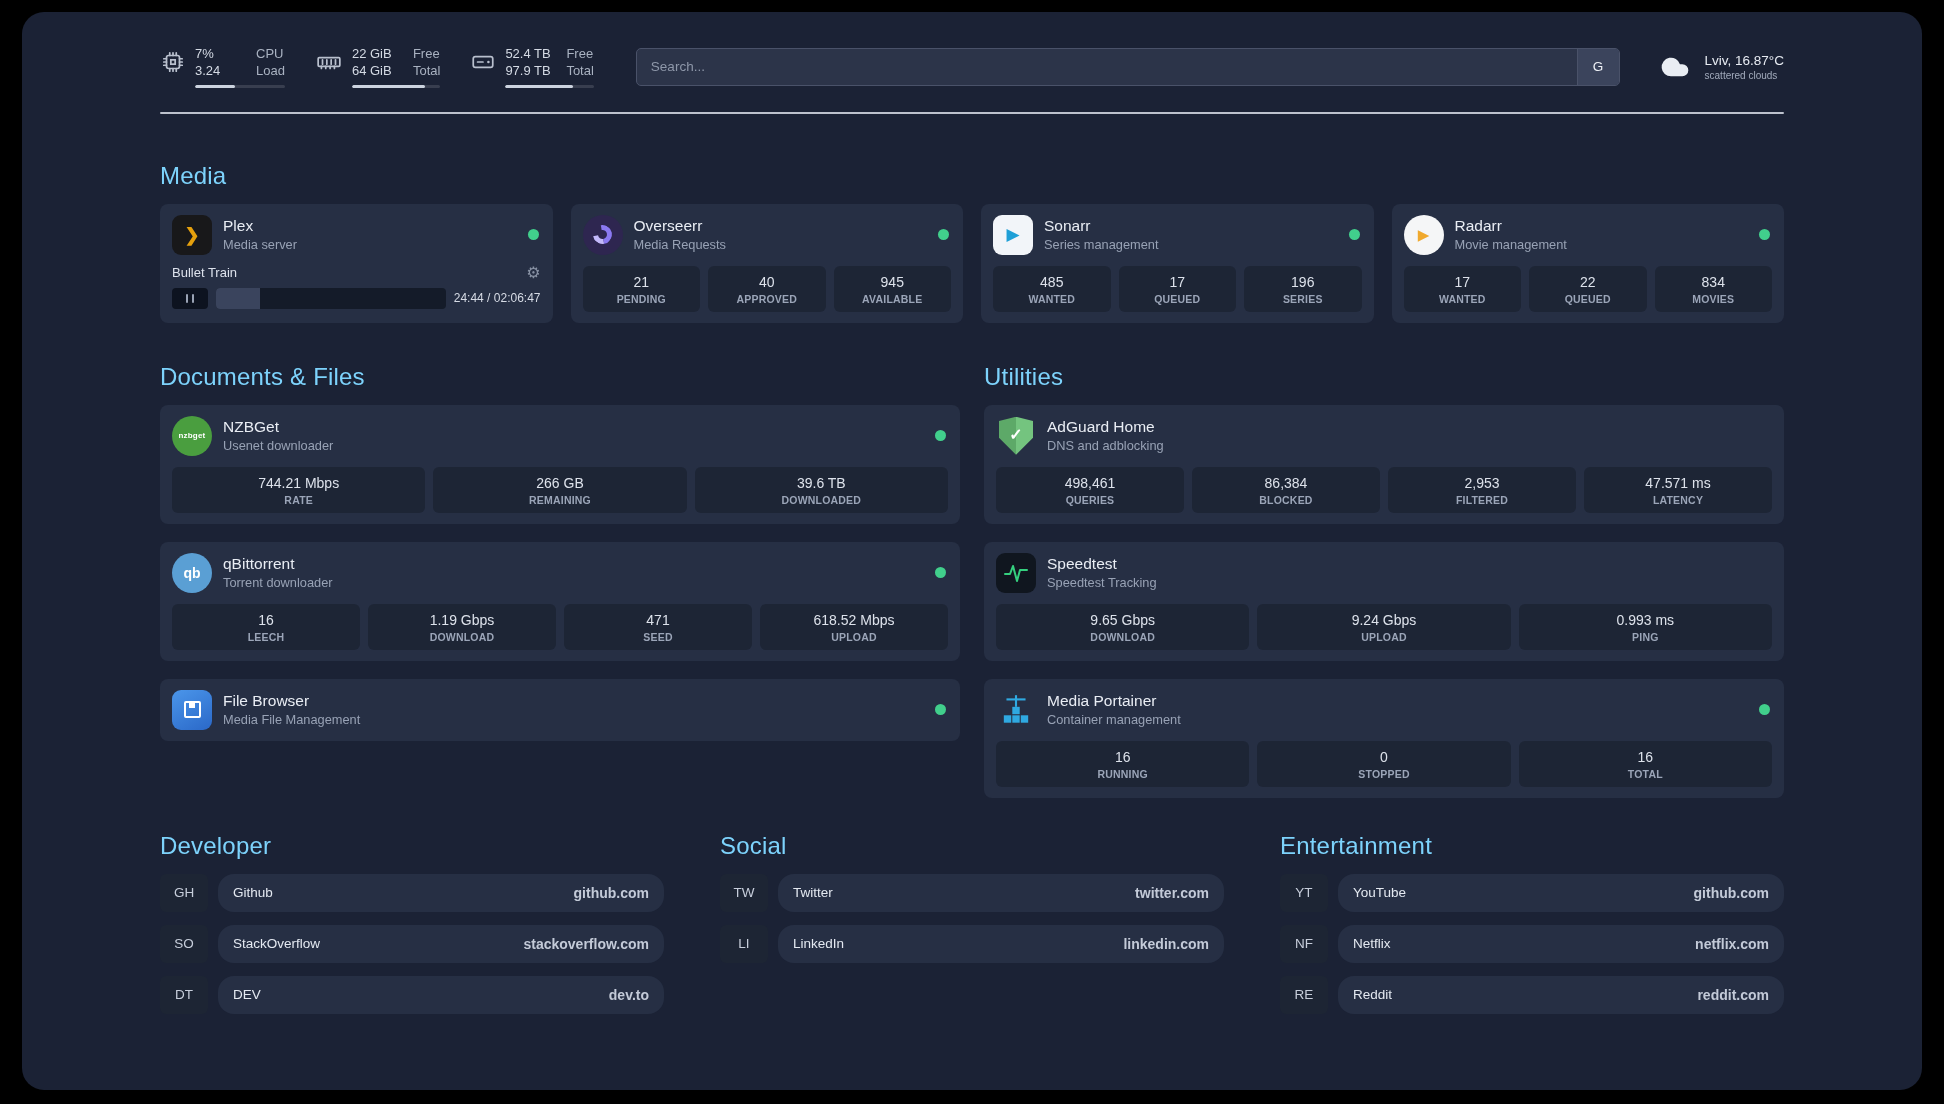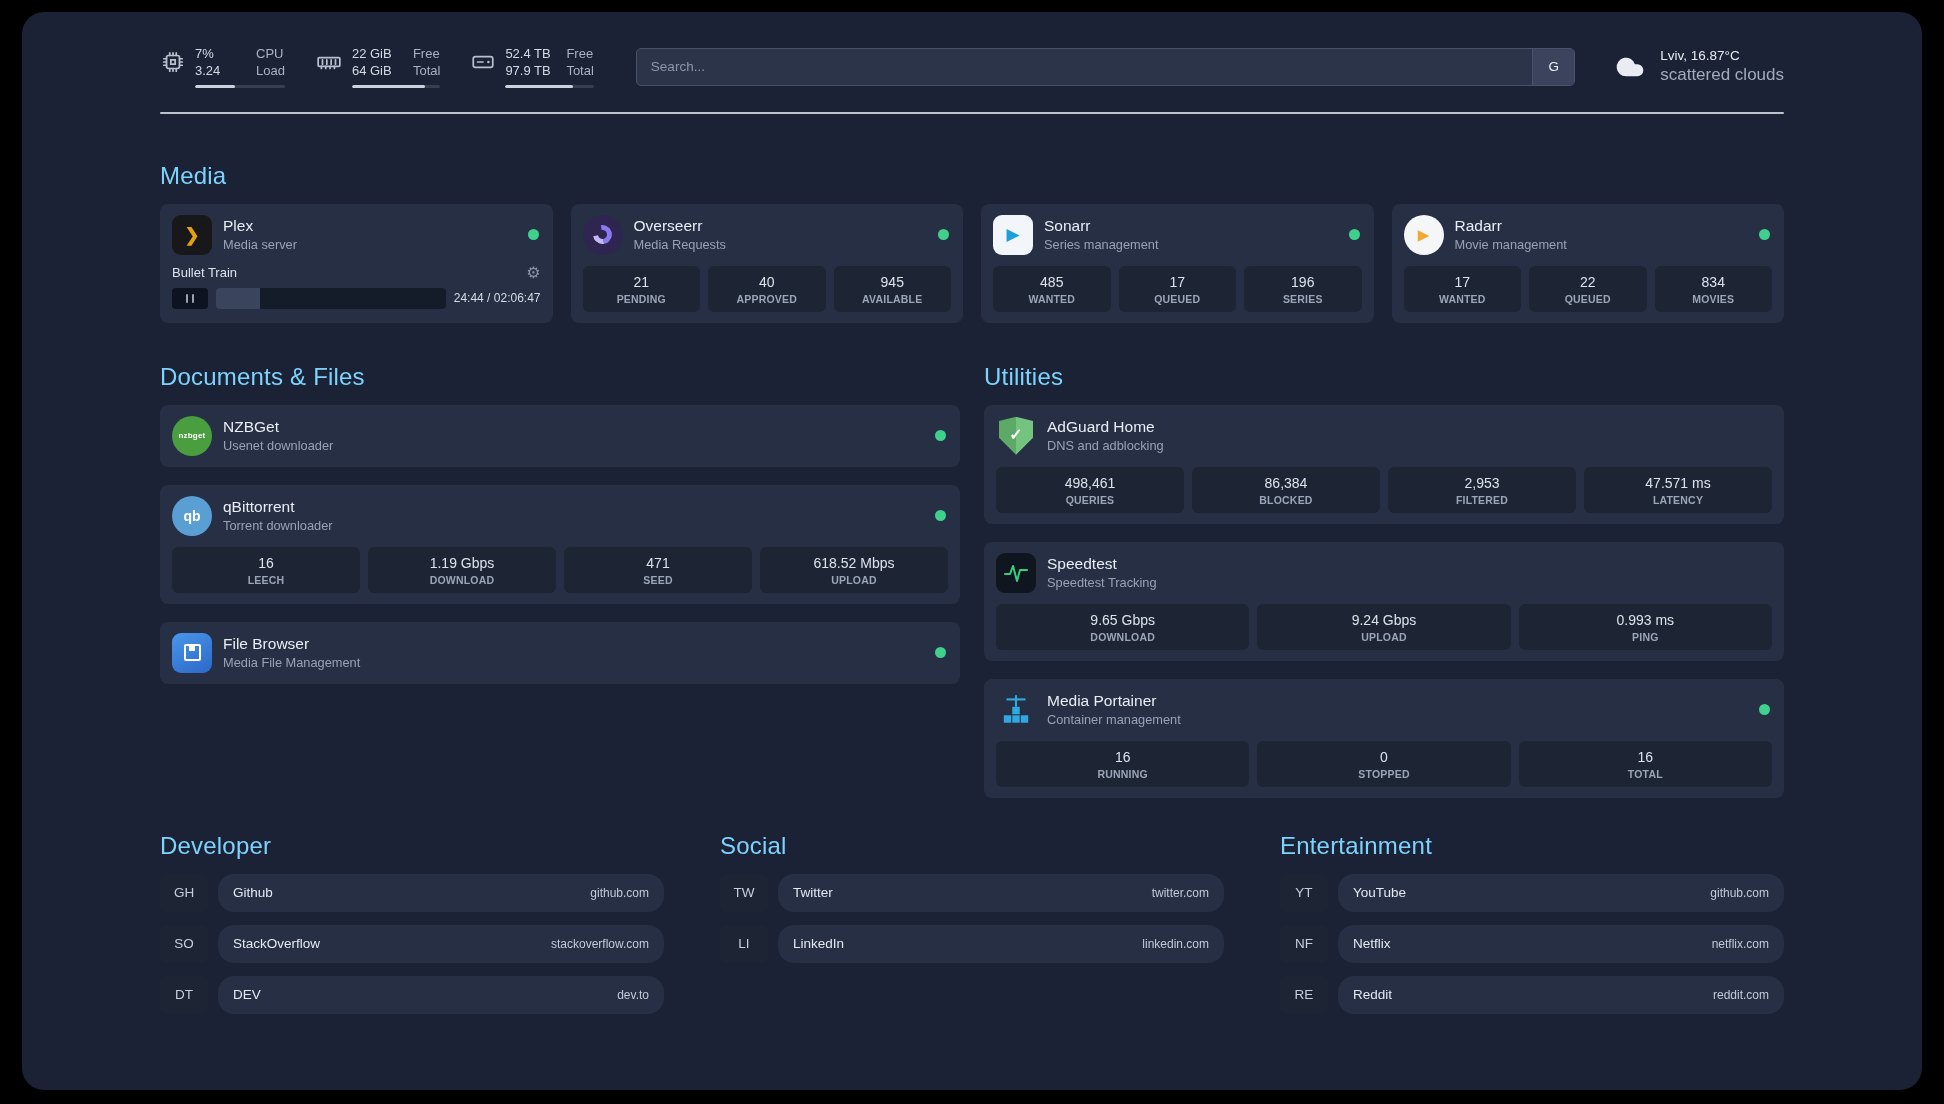--- a/index.html
+++ b/index.html
@@ -29,21 +29,21 @@
   .search { flex:1; display:flex; align-items:stretch; height:38px; margin:0 36px 0 42px;
     background:#2c3449; border:1px solid #4a5269; border-radius:5px; overflow:hidden; }
   .search input { flex:1; background:transparent; border:0; outline:none; color:#dfe4ec;
     font-size:13.5px; padding:0 14px; font-family:inherit; }
   .search input::placeholder { color:#8e97a9; }
   .search-btn { width:42px; border:0; border-left:1px solid #4a5269; background:#3b445c;
     color:#eef1f6; font-size:13.5px; cursor:pointer; font-family:inherit; }
 
   .weather { display:flex; align-items:center; gap:11px; }
   .w-loc { font-size:13.5px; color:#e7ebf2; }
-  .w-cond { font-size:17px; color:#a2abbc; margin-top:2px; }
+  .w-cond { font-size:10px; color:#a2abbc; margin-top:2px; }
 
   .divider { height:2px; background:#d9dee7; opacity:.85; margin-top:24px; border-radius:1px; }
 
   
   h2.sec { font-size:24px; font-weight:500; color:#7dd3fc; margin:0 0 14px 0; letter-spacing:.2px; }
   .media-sec { margin-top:48px; }
   .grid4 { display:grid; grid-template-columns:repeat(4,1fr); gap:18px; }
   .cols2 { display:grid; grid-template-columns:1fr 1fr; gap:24px; margin-top:40px; align-items:start; }
   .gstack { display:flex; flex-direction:column; gap:18px; }
 
@@ -98,21 +98,21 @@
   .icon-speedtest { background:#10161f; border-radius:9px; }
 
   
   .bm-grid { display:grid; grid-template-columns:1fr 1fr 1fr; gap:56px; margin-top:34px; }
   .bm-row { display:flex; gap:10px; margin-bottom:13px; cursor:pointer; }
   .bm-abbr { width:48px; height:38px; background:#1d2534; border-radius:6px; display:flex;
     align-items:center; justify-content:center; font-size:13.5px; color:#c7cedb; flex:none; }
   .bm-pill { flex:1; background:#262f44; border-radius:16px; display:flex; align-items:center;
     justify-content:space-between; padding:0 15px; height:38px; }
   .bm-name { font-size:13.5px; color:#e4e9f1; }
-  .bm-url { font-size:12px; color:#c3cad8; }
+  .bm-url { font-size:14px; color:#c3cad8;font-weight:bold; }
 </style>
 </head>
 <body>
 
 <div class="window">
   <div class="content">
 
     <header class="topbar">
       <div class="resources">
 
@@ -334,20 +334,34 @@
             <div class="svc-head">
               <span class="svc-icon icon-nzbget">
                   <span class="nzb-label">nzbget</span>
                 </span>
               <div class="svc-meta">
                 <div class="svc-name">NZBGet</div>
                 <div class="svc-desc">Usenet downloader</div>
               </div>
               <span class="dot"></span>
             </div>
+            <div class="stats c3">
+              <div class="stat">
+                <div class="v">744.21 Mbps</div>
+                  <div class="l">RATE</div>
+              </div>
+              <div class="stat">
+                <div class="v">266 GB</div>
+                  <div class="l">REMAINING</div>
+              </div>
+              <div class="stat">
+                <div class="v">39.6 TB</div>
+                  <div class="l">DOWNLOADED</div>
+              </div>
+            </div>
           </div>
 
           <div class="card">
             <div class="svc-head">
               <span class="svc-icon icon-qb">
                   <span class="qb-label">qb</span>
                 </span>
               <div class="svc-meta">
                 <div class="svc-name">qBittorrent</div>
                 <div class="svc-desc">Torrent downloader</div>

